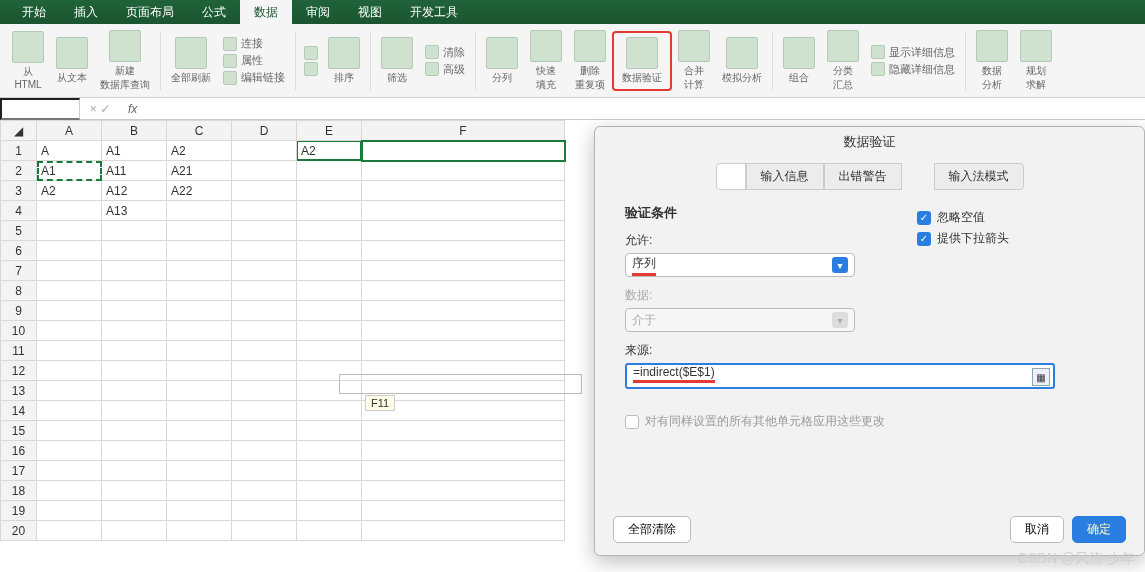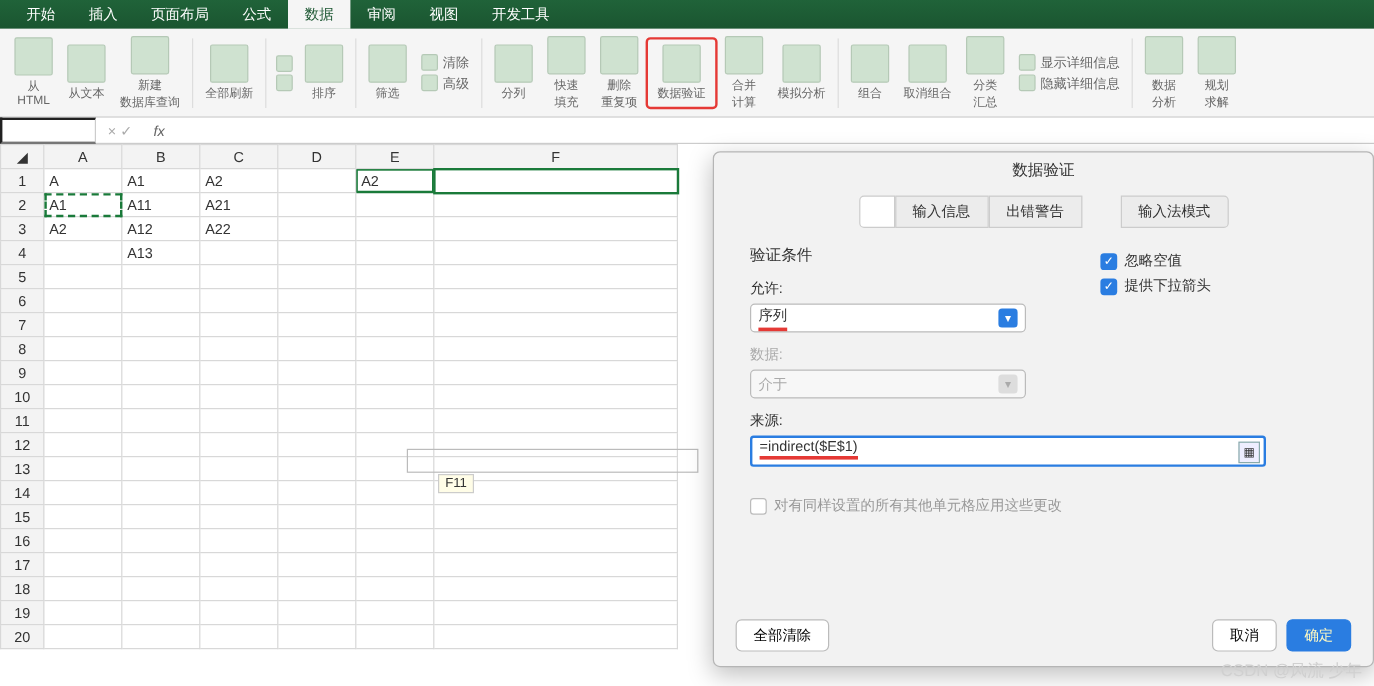--- a/index.html
+++ b/index.html
@@ -44,21 +44,21 @@
 
 
 .dialog { position:absolute; left:594px; top:126px; width:551px; height:430px; background:#f2f2f2; border:1px solid #b5b5b5; border-radius:6px; box-shadow:0 6px 20px rgba(0,0,0,.25);}
 .dtitle { text-align:center; font-size:13px; padding:6px; font-weight:500; }
 .tabstrip { display:flex; justify-content:center; gap:0; margin:6px 0 14px; }
 .dtab { padding:4px 14px; font-size:12px; border:1px solid #ccc; background:#ececec; cursor:pointer; }
 .dtab:first-child{border-radius:4px 0 0 4px;}
 .dtab:last-child{border-radius:0 4px 4px 0;margin-left:32px;}
 .dtab.active{ background:#fff; }
 .panel { padding: 0 30px; }
-.section-title { font-size:13px; font-weight:400; margin-bottom:10px;}
+.section-title { font-size:13px; font-weight:700; margin-bottom:10px;}
 .lbl { font-size:12px; color:#333; margin:10px 0 4px; }
 .sel { display:flex; align-items:center; background:#fff; border:1px solid #bbb; border-radius:4px; height:24px; width:230px; padding:0 6px; justify-content:space-between;}
 .sel.disabled{ background:#f7f7f7; color:#aaa;}
 .sel .arrow { width:16px; height:16px; background:#2a7de1; border-radius:3px; display:flex; align-items:center;justify-content:center; color:#fff; font-size:10px;}
 .sel.disabled .arrow{ background:#ddd; color:#aaa;}
 .underline-red{ border-bottom:3px solid #e53935; display:inline-block; padding-bottom:1px;}
 .chk { display:flex; align-items:center; gap:6px; font-size:12px; margin:4px 0;}
 .chkbox { width:14px; height:14px; background:#2a7de1; border-radius:3px; color:#fff; display:flex;align-items:center;justify-content:center; font-size:10px;}
 .chkbox.off{ background:#fff; border:1px solid #bbb; color:transparent;}
 .src-input{ width:430px; height:26px; border:2px solid #2a7de1; border-radius:3px; background:#fff; padding:0 24px 0 6px; font-size:12px; position:relative; display:flex; align-items:flex-start;}
@@ -98,20 +98,34 @@
   <div class="rgroup">
       <div class="ico big"></div>
       <span style="white-space:pre-line">新建
 数据库查询</span>
     </div>
   <div class="sep"></div>
   <div class="rgroup">
       <div class="ico big"></div>
       <span>全部刷新</span>
     </div>
+  <div style="display:flex;flex-direction:column;padding:4px 6px;">
+    <div class="mini-item">
+        <div class="mini-ico"></div>
+        <span>连接</span>
+      </div>
+    <div class="mini-item">
+        <div class="mini-ico"></div>
+        <span>属性</span>
+      </div>
+    <div class="mini-item">
+        <div class="mini-ico"></div>
+        <span>编辑链接</span>
+      </div>
+  </div>
   <div class="sep"></div>
   <div style="display:flex;flex-direction:column;padding:4px 4px;">
     <div class="mini-item">
         <div class="mini-ico"></div>
       </div>
     <div class="mini-item">
         <div class="mini-ico"></div>
       </div>
   </div>
   <div class="rgroup">
@@ -160,24 +174,20 @@
 计算</span>
     </div>
   <div class="rgroup">
       <div class="ico big"></div>
       <span>模拟分析</span>
     </div>
   <div class="sep"></div>
   <div class="rgroup">
       <div class="ico big"></div>
       <span>组合</span>
-    </div>
-  <div class="rgroup">
-      <div class="ico big"></div>
-      <span>取消组合</span>
     </div>
   <div class="rgroup">
       <div class="ico big"></div>
       <span style="white-space:pre-line">分类
 汇总</span>
     </div>
   <div style="display:flex;flex-direction:column;padding:4px 6px;">
     <div class="mini-item">
         <div class="mini-ico"></div>
         <span>显示详细信息</span>

